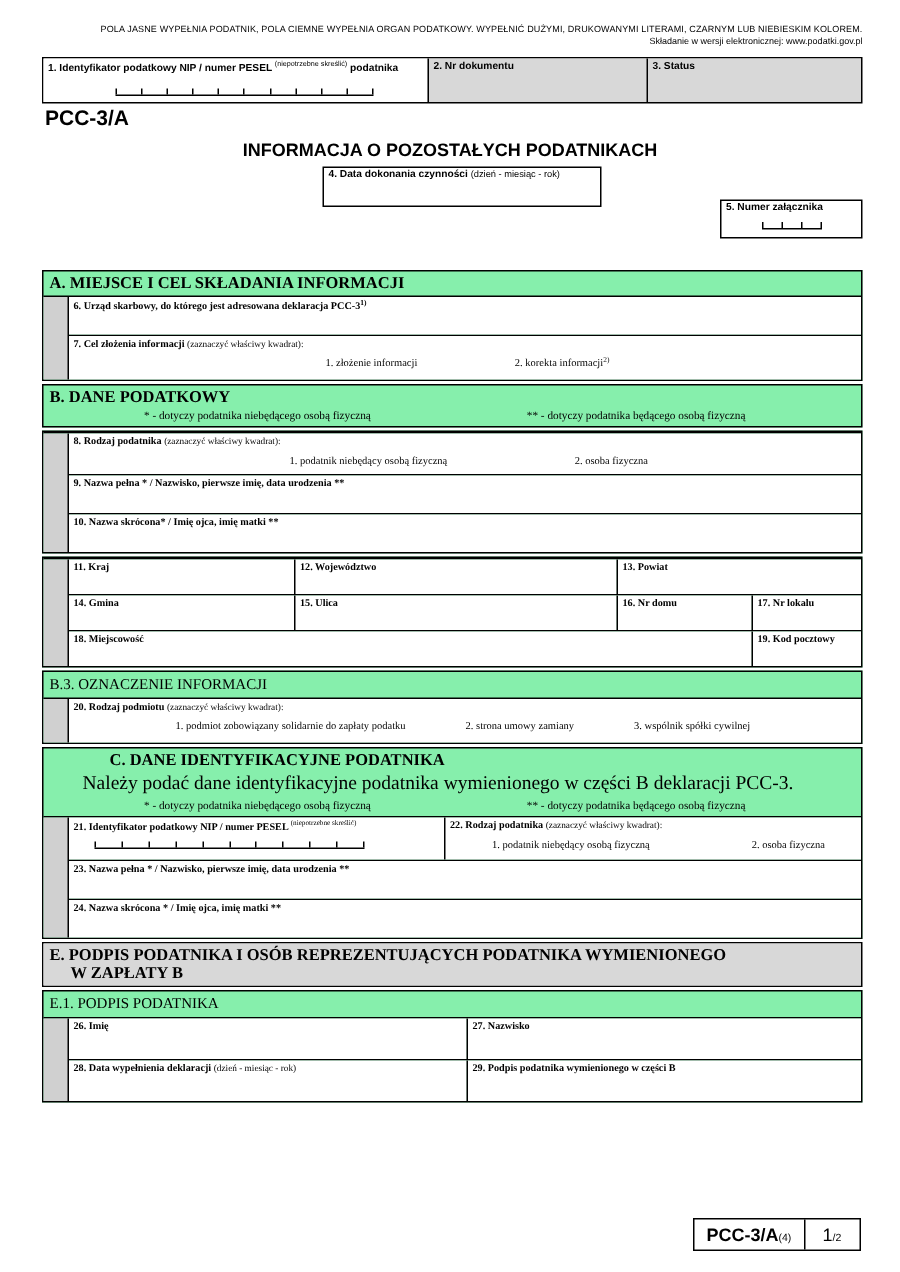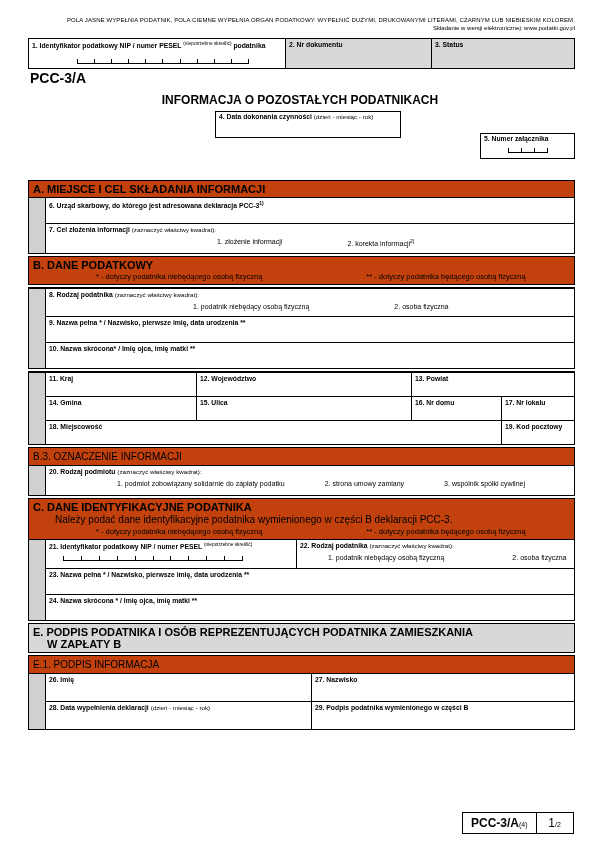--- a/index.html
+++ b/index.html
@@ -32,29 +32,29 @@
 
   .form-code { position:absolute; top:70px; left:30px; font-size:14px; font-weight:bold; }
   .main-title { position:absolute; top:93px; left:0; width:100%; text-align:center; font-size:12px; font-weight:bold; }
 
   .box4 { position:absolute; top:111px; left:215px; width:186px; height:27px; border:1px solid #000; padding:1px 3px; background:#fff; }
   .box5 { position:absolute; top:133px; left:480px; width:95px; height:26px; border:1px solid #000; padding:1px 3px; background:#fff; }
 
   .attach { position:absolute; top:165px; left:33px; width:542px; height:13px; background:#d8d8d8; border:1px solid #000; font-size:7.5px; padding:1px 6px; }
 
   .sections { position:absolute; top:180px; left:28px; width:547px; }
-  .blk { border:1px solid #000; margin-bottom:2px; background:#c2410c; }
+  .blk { border:1px solid #000; margin-bottom:2px; background:#86efac;font-family:Liberation Serif, serif; }
   .blk-head { padding:2px 4px 2px; font-weight:bold; font-size:11px; }
   .blk-head.sub { font-weight:normal; font-size:10px; padding:3px 4px; }
   .blk-head.gray { background:#d8d8d8; }
   .blk-head .hl2 { padding-left:14px; }
   .legends { display:flex; font-size:7.5px; font-weight:normal; padding:1px 0 3px; }
   .legends .lg1 { margin-left:67px; }
   .legends .lg2 { margin-left:104px; }
-  .cdesc { font-size:10px; font-weight:normal; padding:1px 0 1px 26px; }
+  .cdesc { font-size:13px; font-weight:normal; padding:1px 0 1px 26px; }
 
   .blk-body { display:flex; border-top:1px solid #000; }
   .gutter { width:17px; flex:none; background:#d0d0d0; border-right:1px solid #000; }
   .fields { flex:1; min-width:0; }
   .frow { display:flex; border-bottom:1px solid #000; }
   .frow:last-child { border-bottom:none; }
   .cell { position:relative; padding:2px 3px; background:#fff; min-width:0; }
   .cell + .cell { border-left:1px solid #000; }
   .opts { display:flex; font-size:7px; margin-top:5px; white-space:nowrap; }
 
@@ -251,21 +251,21 @@
                 <span style="margin-left:40px;">2. strona umowy zamiany</span>
                 <span style="margin-left:40px;">3. wspólnik spółki cywilnej</span>
               </div>
             </div>
           </div>
         </div>
       </div>
     </div>
 
     <div class="blk">
-      <div class="blk-head" style="padding-bottom:0;">C. DANE IDENTYFIKACYJNE PODATNIKA</div>
+      <div class="blk-head" style="padding-bottom:0;margin-left:40px;">C. DANE IDENTYFIKACYJNE PODATNIKA</div>
       <div class="cdesc">Należy podać dane identyfikacyjne podatnika wymienionego w części B deklaracji PCC-3.</div>
       <div class="legends">
         <span class="lg1">* - dotyczy podatnika niebędącego osobą fizyczną</span>
         <span class="lg2">** - dotyczy podatnika będącego osobą fizyczną</span>
       </div>
       <div class="blk-body">
         <div class="gutter"></div>
         <div class="fields">
           <div class="frow">
             <div class="cell" style="width:250px; min-height:28px;">
@@ -307,27 +307,27 @@
               <div class="flabel">24. Nazwa skrócona * / Imię ojca, imię matki **</div>
             </div>
           </div>
         </div>
       </div>
     </div>
 
 
     <div class="blk">
       <div class="blk-head gray">
-        <div>E. PODPIS PODATNIKA I OSÓB REPREZENTUJĄCYCH PODATNIKA ZAMIESZKANIA</div>
+        <div>E. PODPIS PODATNIKA I OSÓB REPREZENTUJĄCYCH PODATNIKA WYMIENIONEGO</div>
         <div class="hl2">W ZAPŁATY B</div>
       </div>
     </div>
 
     <div class="blk">
-      <div class="blk-head sub">E.1. PODPIS INFORMACJA</div>
+      <div class="blk-head sub">E.1. PODPIS PODATNIKA</div>
       <div class="blk-body">
         <div class="gutter"></div>
         <div class="fields">
           <div class="frow">
             <div class="cell" style="width:265px; min-height:27px;">
               <div class="flabel">26. Imię</div>
             </div>
             <div class="cell" style="flex:1;">
               <div class="flabel">27. Nazwisko</div>
             </div>

